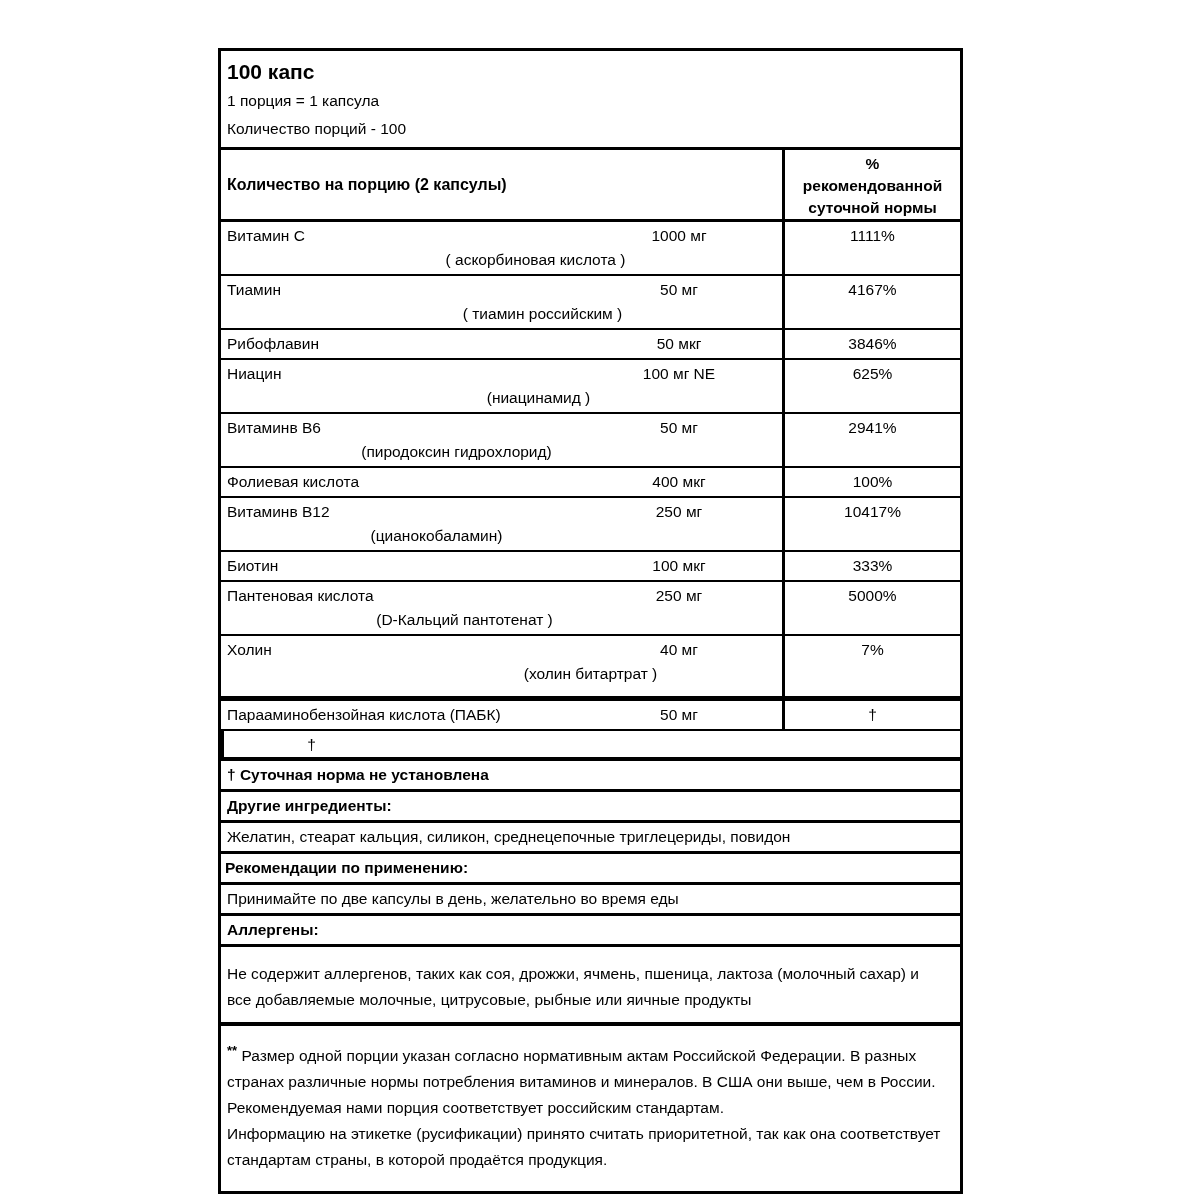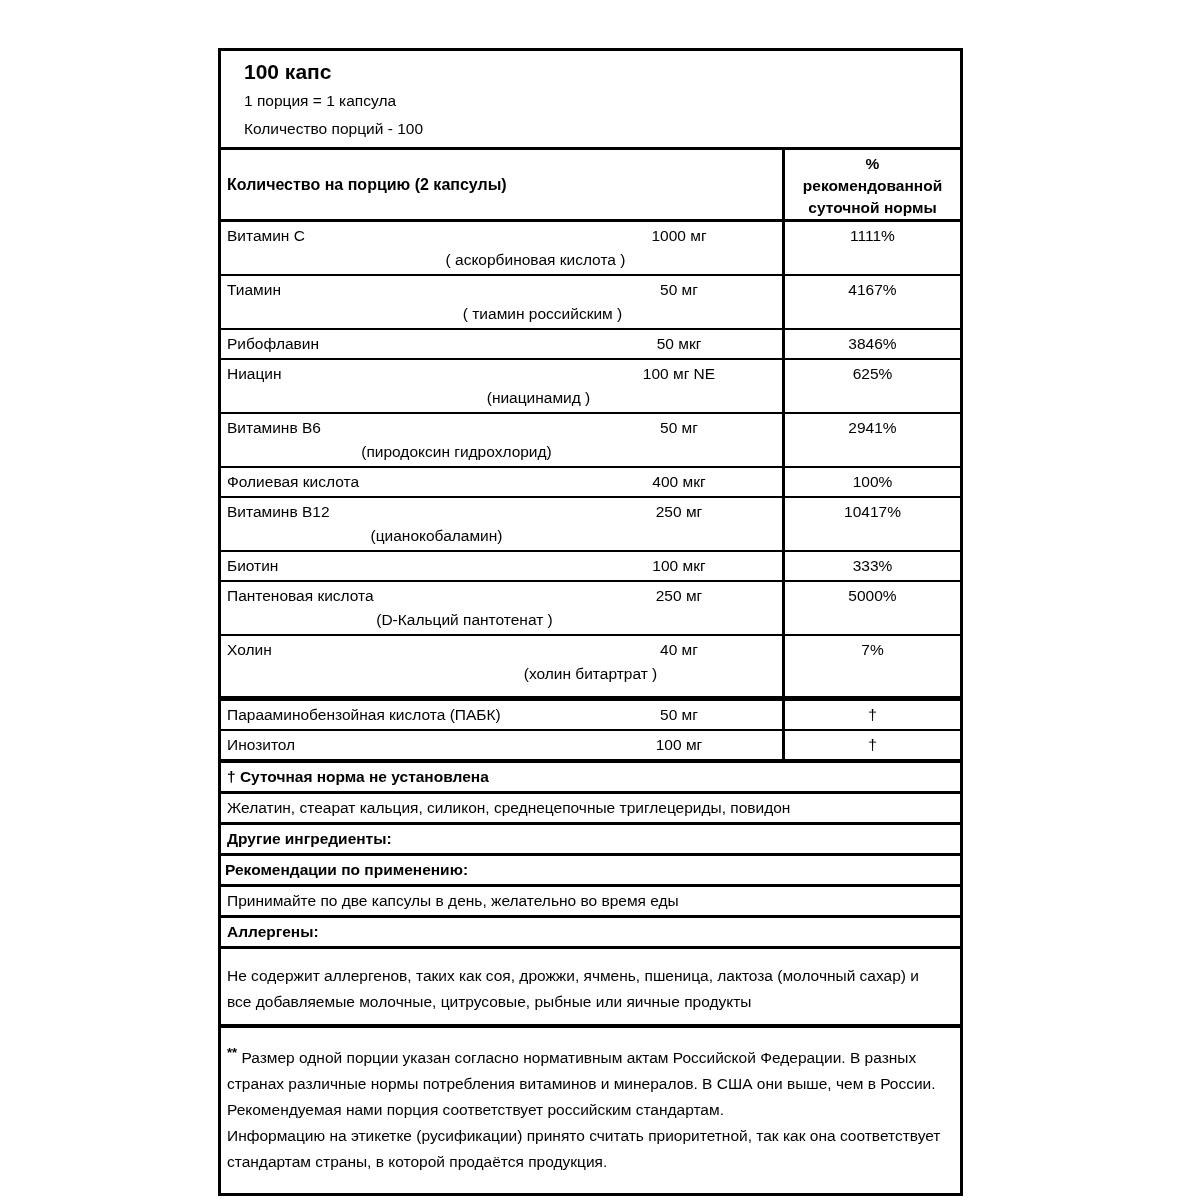--- a/index.html
+++ b/index.html
@@ -2,21 +2,21 @@
 <html><head>
 <meta charset="utf-8">
 <style>
   * { margin:0; padding:0; box-sizing:border-box; }
   html,body { width:1200px; height:1200px; background:#ffffff;
               font-family:"Liberation Sans", sans-serif; color:#000; }
   .label-box { position:absolute; left:218px; top:48px; width:745px;
                border:3px solid #000; background:#fff; }
 
   
-  .top-info { padding:6px 6px 4px 23px; border-bottom:3px solid #000; }
+  .top-info { padding:6px 6px 4px 6px; border-bottom:3px solid #000; }
   .top-title { font-size:21px; font-weight:bold; line-height:30px; }
   .top-line  { font-size:15.5px; line-height:28px; }
 
   
   .hdr { display:flex; border-bottom:3px solid #000; min-height:71px; }
   .hdr-left { flex:1; display:flex; align-items:center; padding:4px 6px;
               font-size:16px; font-weight:bold; }
   .col-pct { width:178px; border-left:3px solid #000; text-align:center; }
   .hdr-right { padding-top:3px; font-size:15.5px; font-weight:bold; line-height:22px; }
 
@@ -176,32 +176,26 @@
     <div class="vleft">
       <div class="vline1">
         <span class="vname">Парааминобензойная кислота (ПАБК)</span>
         <span class="vamount">50 мг</span>
       </div>
     </div>
     <div class="col-pct vpct">†</div>
   </div>
 
   <div class="vrow b-thick4">
-    <div class="vleft">
-      <div class="vline1">
-        <span class="vname">Инозитол</span>
-        <span class="vamount">100 мг</span>
-      </div>
-    </div>
     <div class="col-pct vpct">†</div>
   </div>
 
   <div class="sec bold">† Суточная норма не установлена</div>
+  <div class="sec bold">Другие ингредиенты:</div>
   <div class="sec">Желатин, стеарат кальция, силикон, среднецепочные триглецериды, повидон</div>
-  <div class="sec bold">Другие ингредиенты:</div>
   <div class="sec bold indent">Рекомендации по применению:</div>
   <div class="sec">Принимайте по две капсулы в день, желательно во время еды</div>
   <div class="sec bold">Аллергены:</div>
   <div class="sec-para">Не содержит аллергенов, таких как соя, дрожжи, ячмень, пшеница, лактоза (молочный сахар) и все добавляемые молочные, цитрусовые, рыбные или яичные продукты</div>
 
   <div class="sec-foot">
     <p><span class="fn-marker">**</span> <span>Размер одной порции указан согласно нормативным актам Российской Федерации. В разных странах различные нормы потребления витаминов и минералов. В США они выше, чем в России. Рекомендуемая нами порция соответствует российским стандартам.</span></p>
     <p>Информацию на этикетке (русификации) принято считать приоритетной, так как она соответствует стандартам страны, в которой продаётся продукция.</p>
   </div>
 

